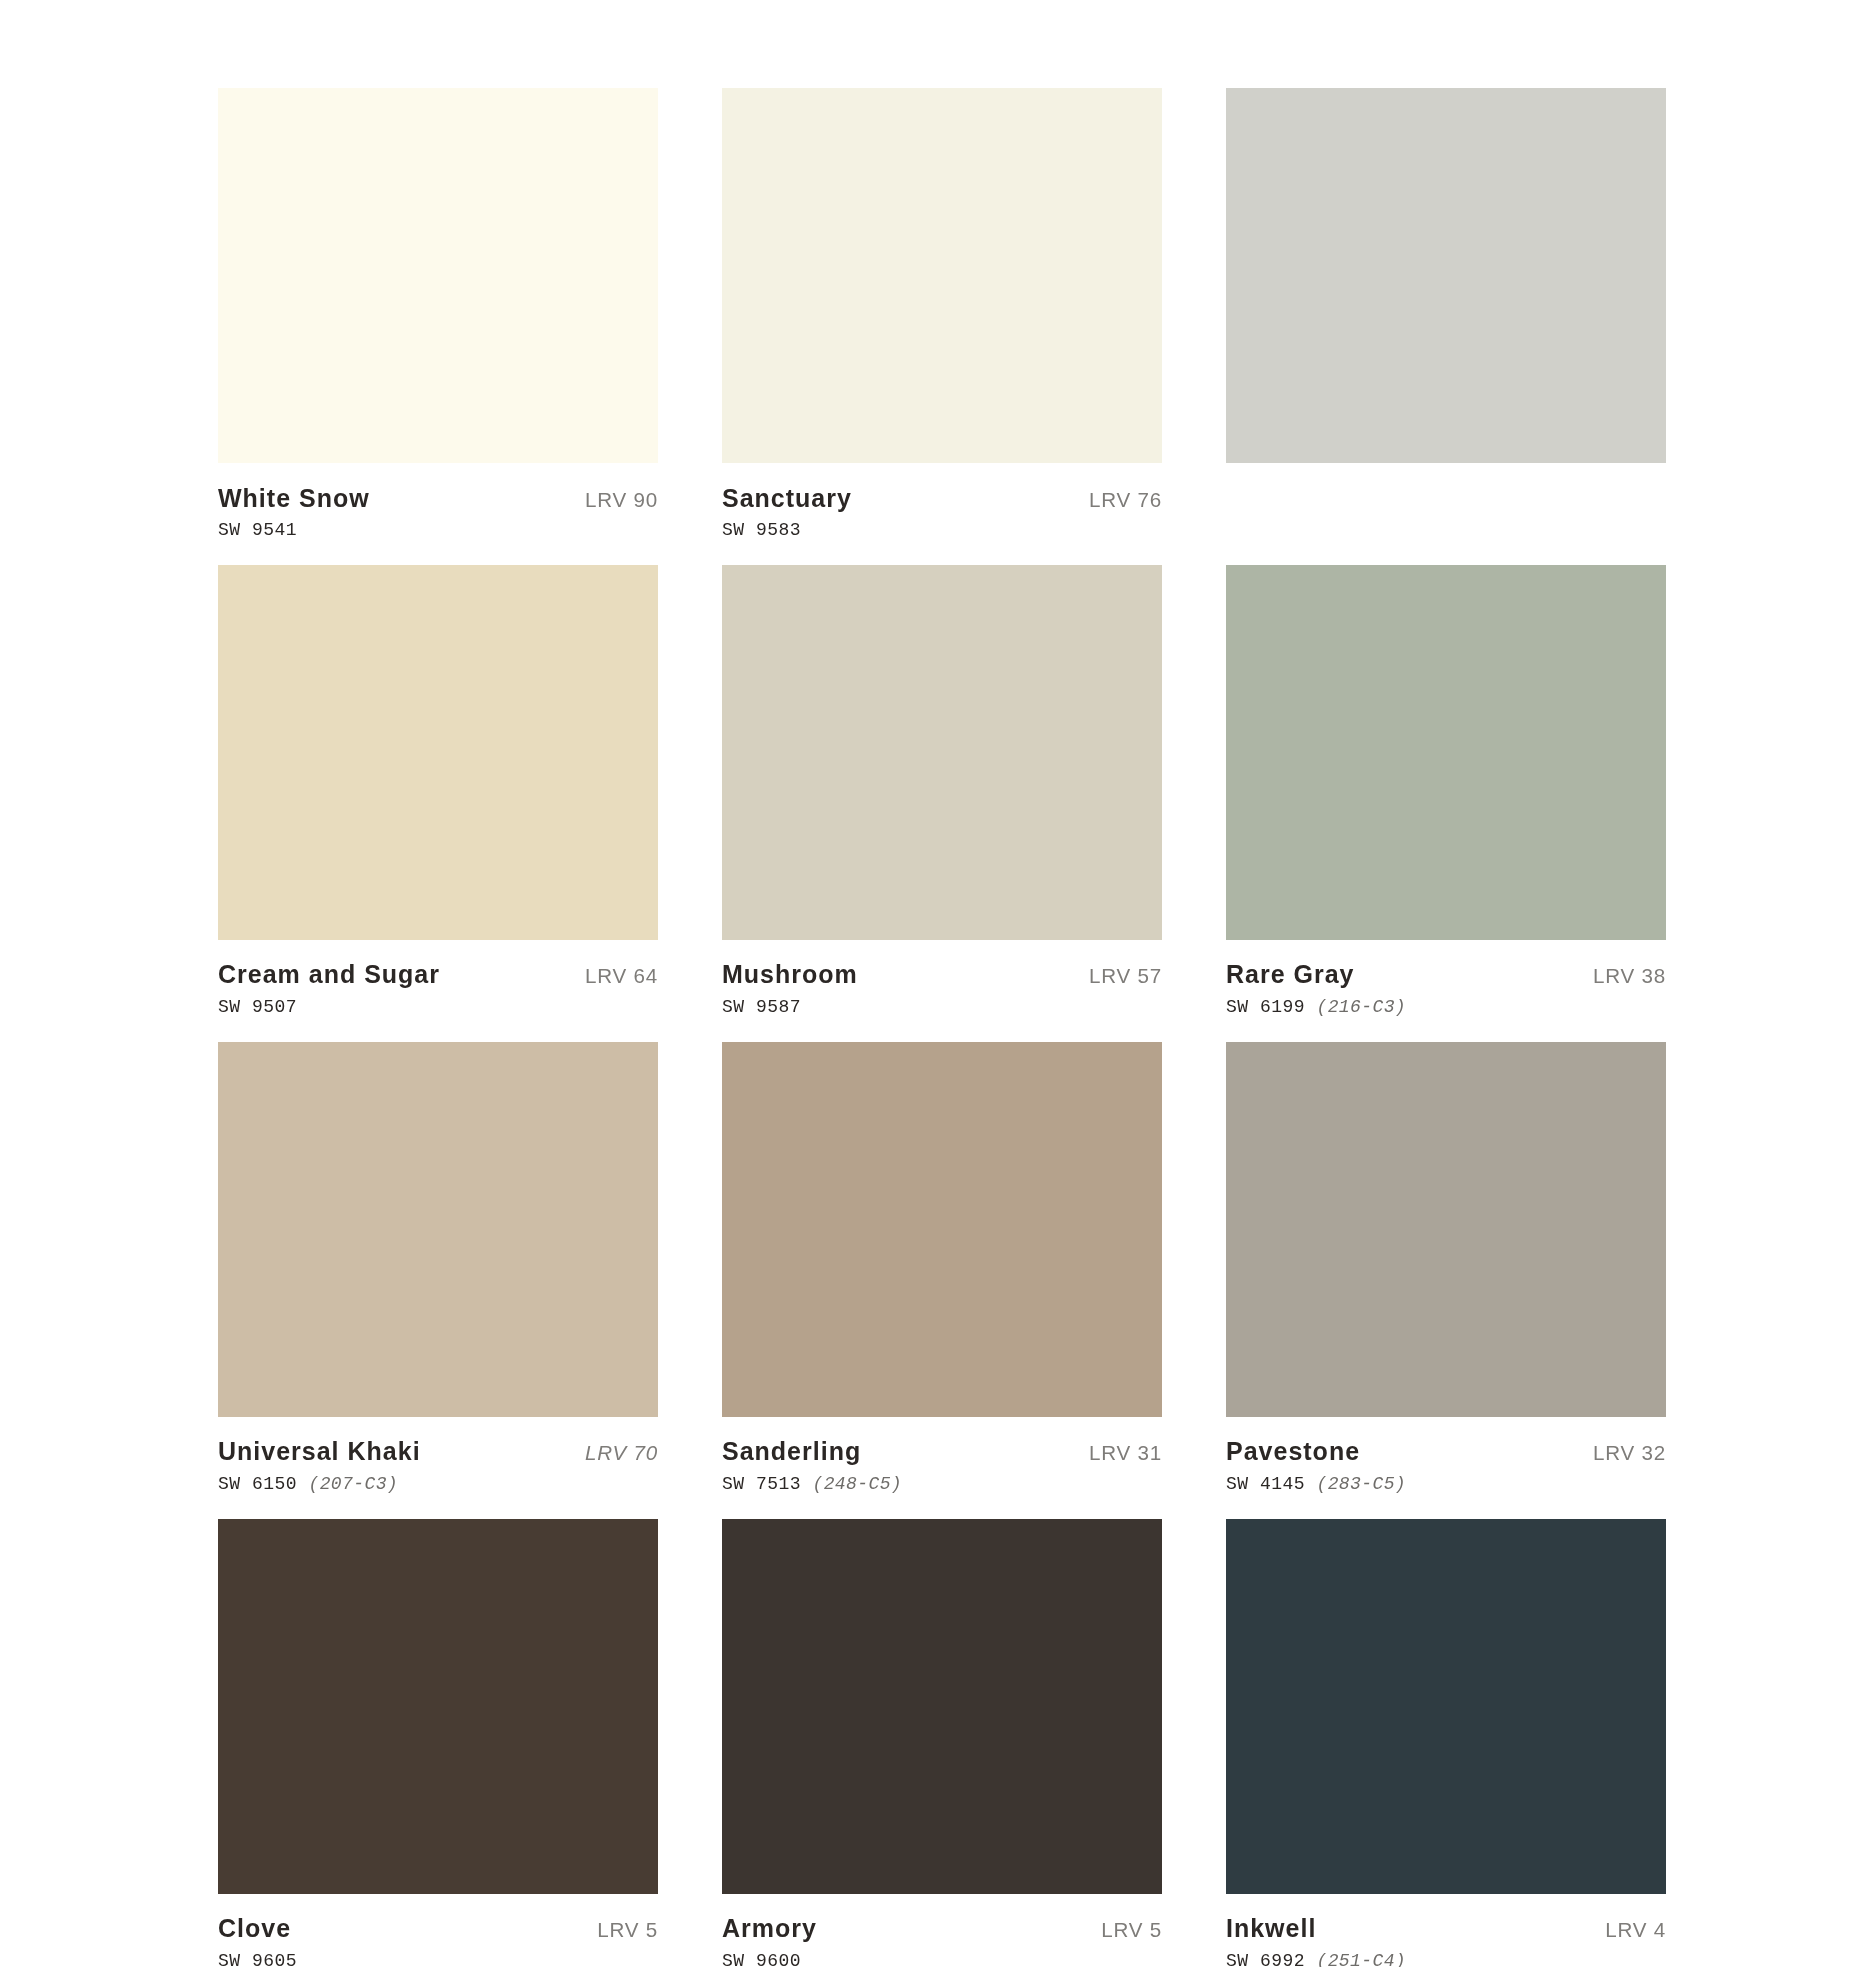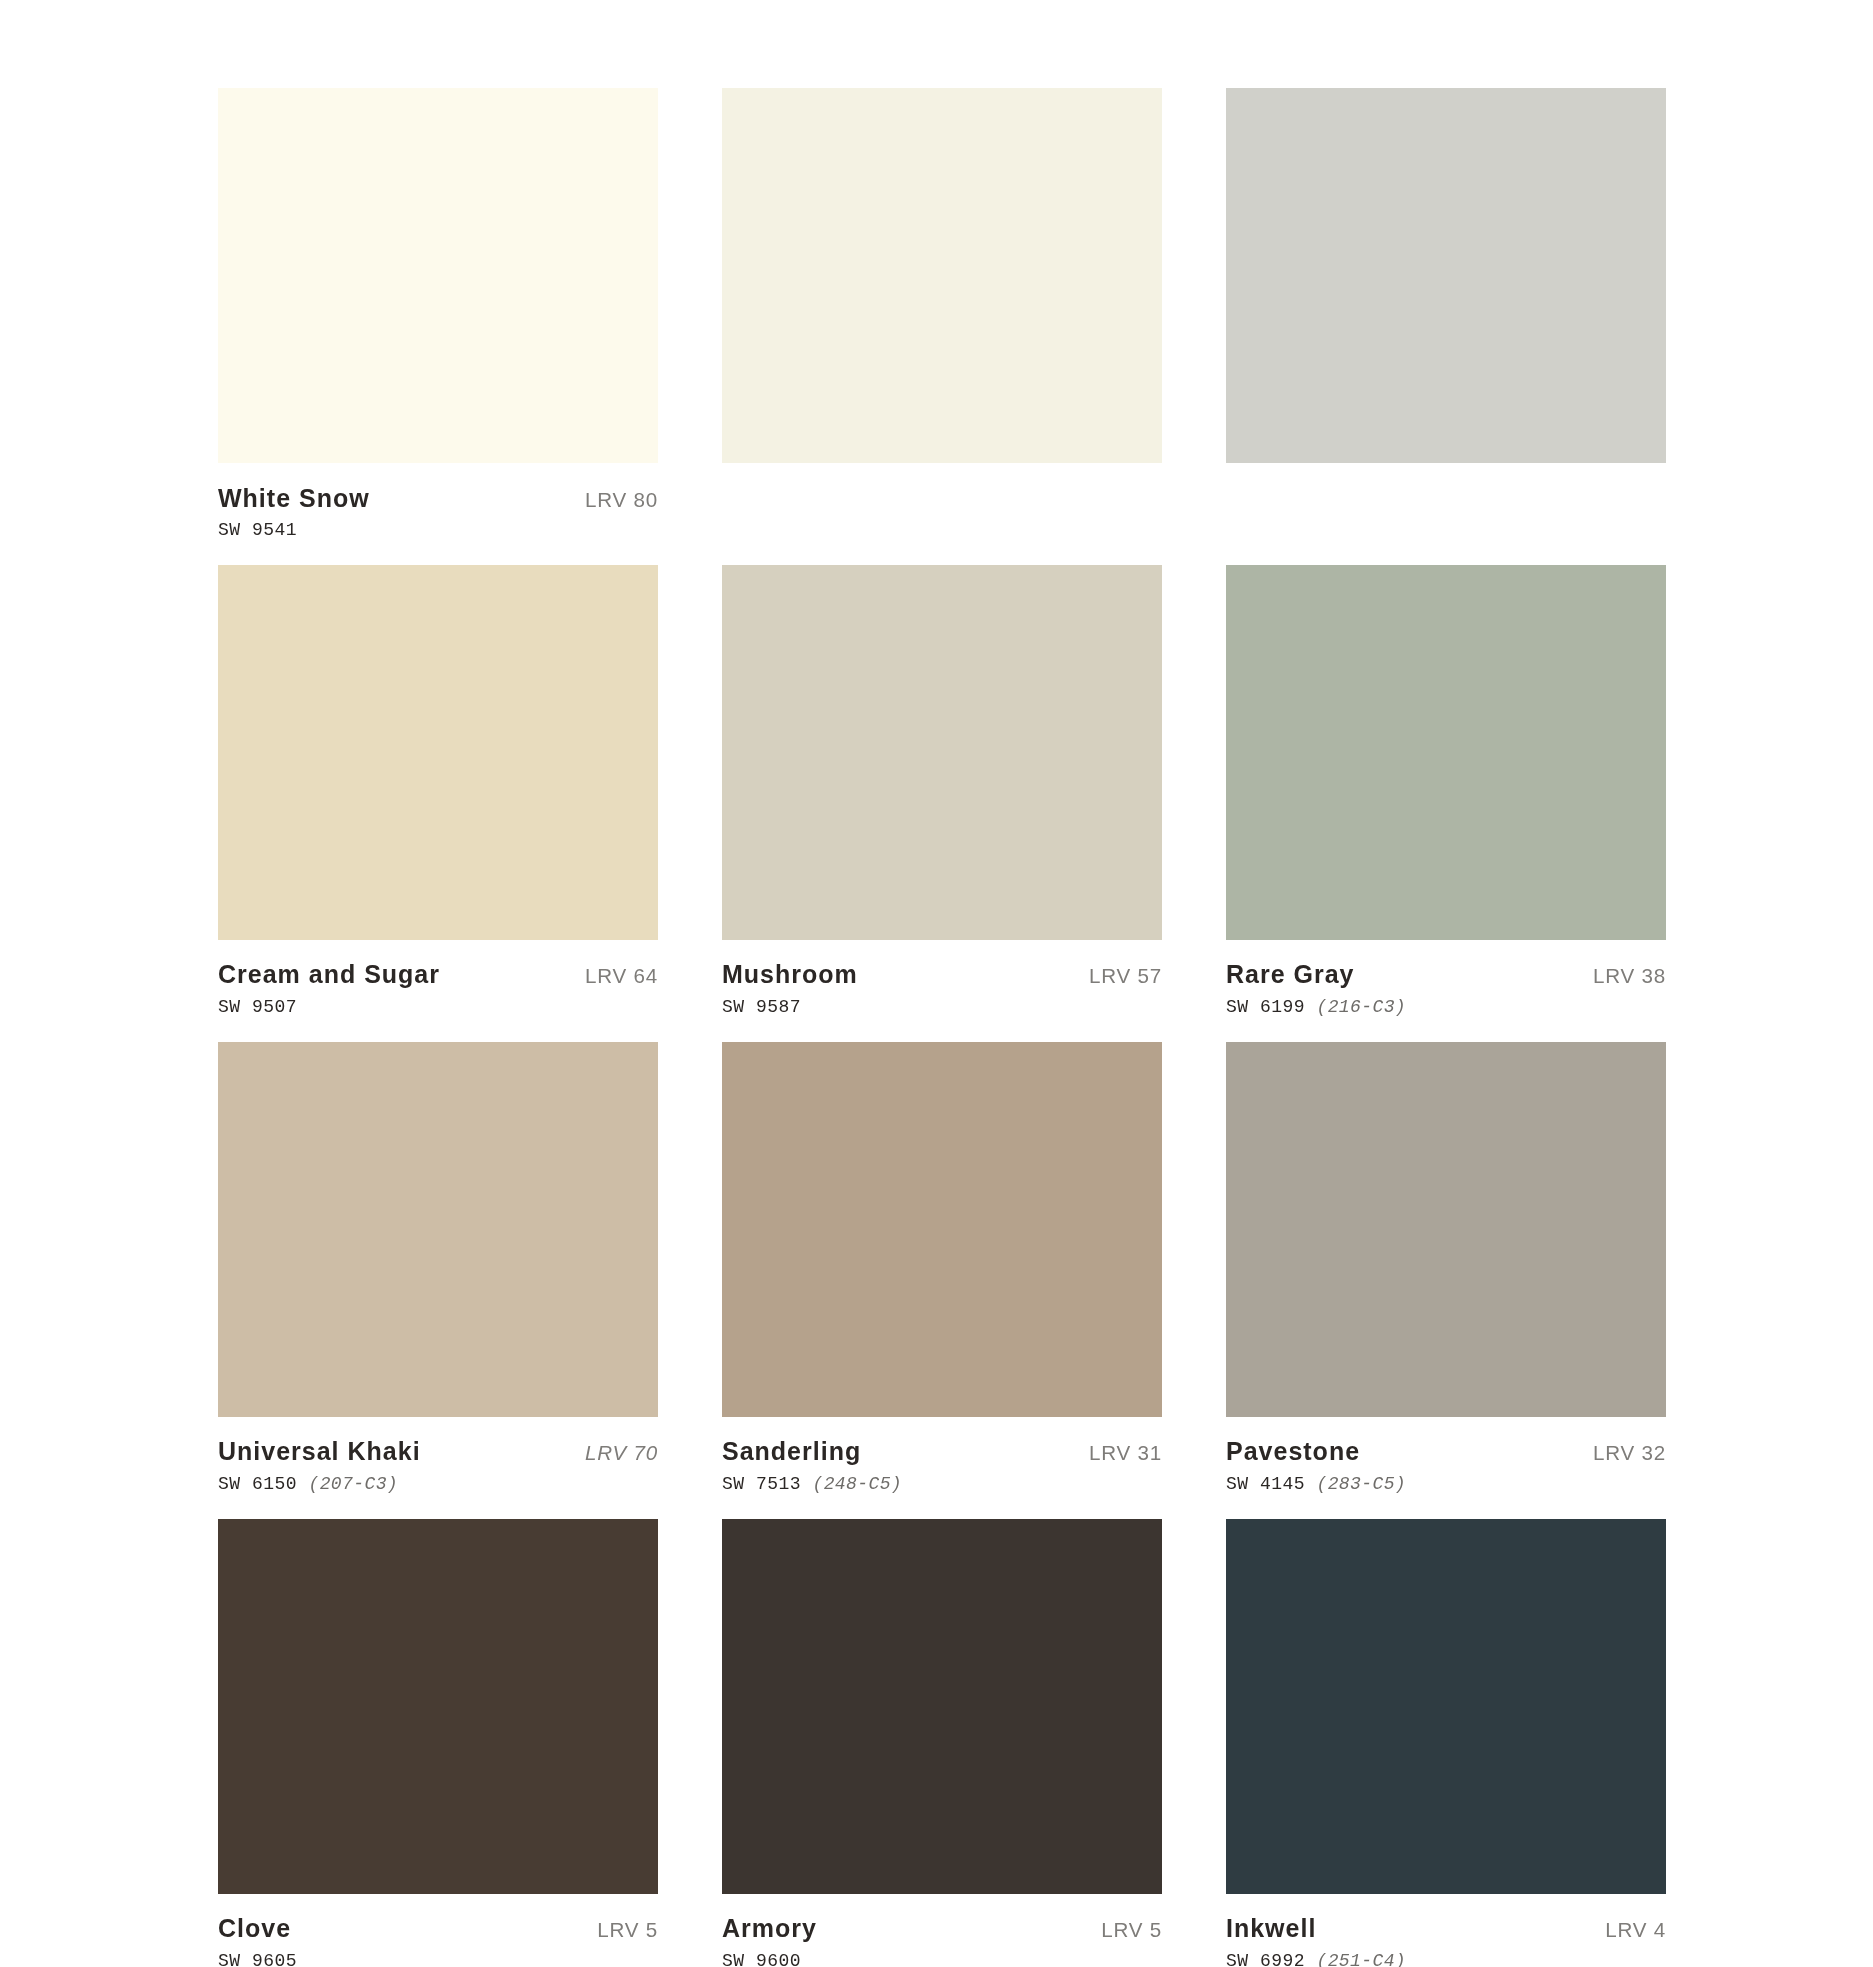--- a/index.html
+++ b/index.html
@@ -97,27 +97,34 @@
 </head>
 <body>
 
 <div id="palette-page">
   <div class="swatch-grid">
       <div class="swatch-card">
         <div class="swatch-chip" style="background: rgb(253, 250, 236);"></div>
         <div class="swatch-meta">
           <div class="meta-top">
             <span class="color-name">White Snow</span>
-            <span class="lrv-value">LRV 80</span>
+            <span class="lrv-value">LRV 90</span>
           </div>
           <div class="meta-bottom"><span class="color-code">SW 9541</span></div>
         </div>
       </div>
       <div class="swatch-card">
         <div class="swatch-chip" style="background: rgb(244, 242, 227);"></div>
+        <div class="swatch-meta">
+          <div class="meta-top">
+            <span class="color-name">Sanctuary</span>
+            <span class="lrv-value">LRV 76</span>
+          </div>
+          <div class="meta-bottom"><span class="color-code">SW 9583</span></div>
+        </div>
       </div>
       <div class="swatch-card">
         <div class="swatch-chip" style="background: rgb(208, 208, 202);"></div>
       </div>
       <div class="swatch-card">
         <div class="swatch-chip" style="background: rgb(232, 220, 190);"></div>
         <div class="swatch-meta">
           <div class="meta-top">
             <span class="color-name">Cream and Sugar</span>
             <span class="lrv-value">LRV 64</span>

